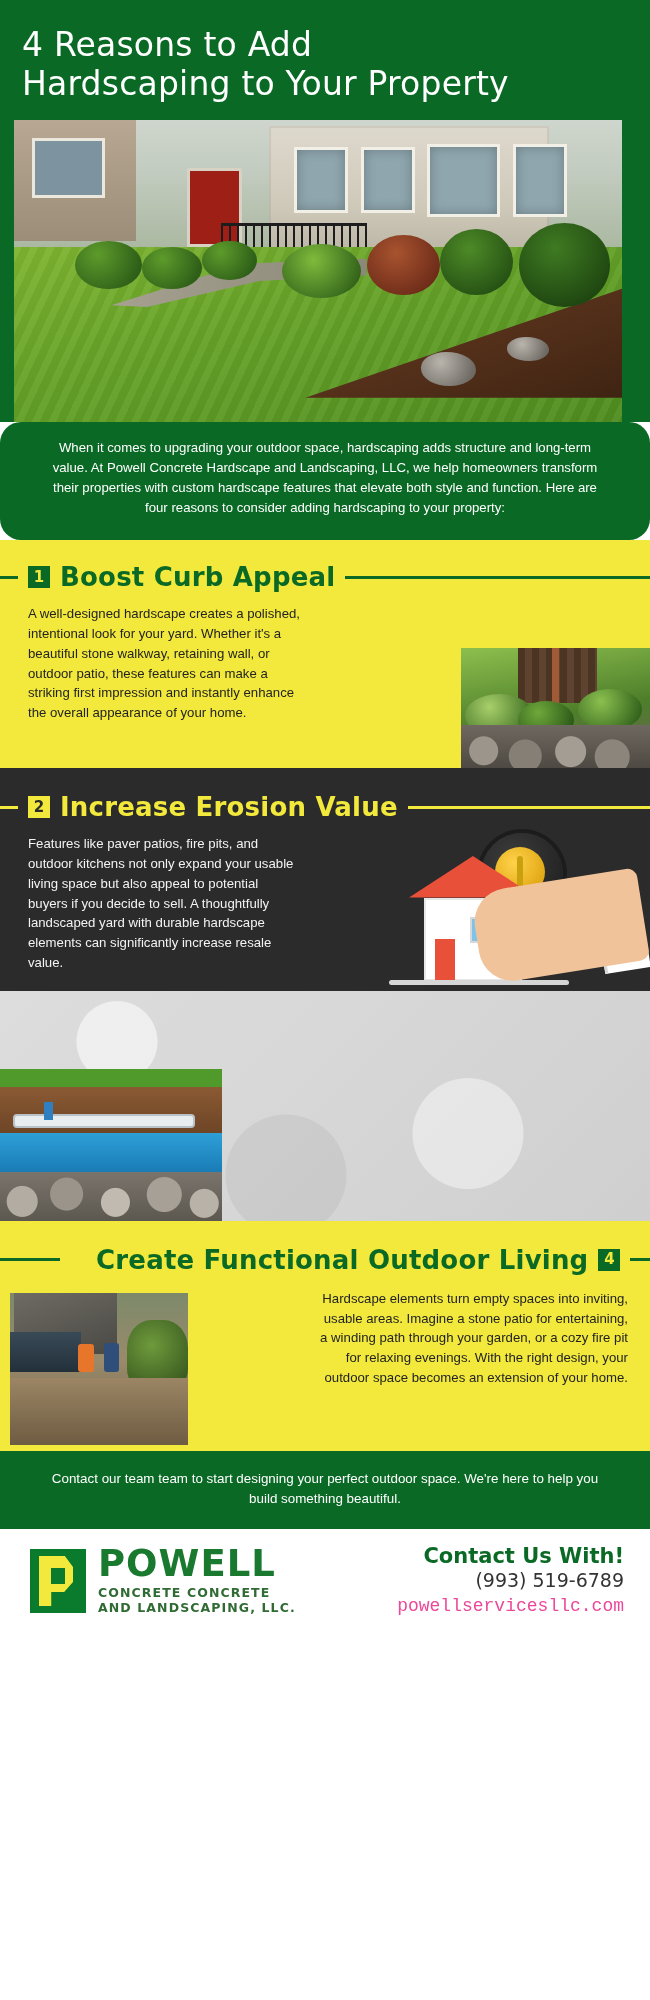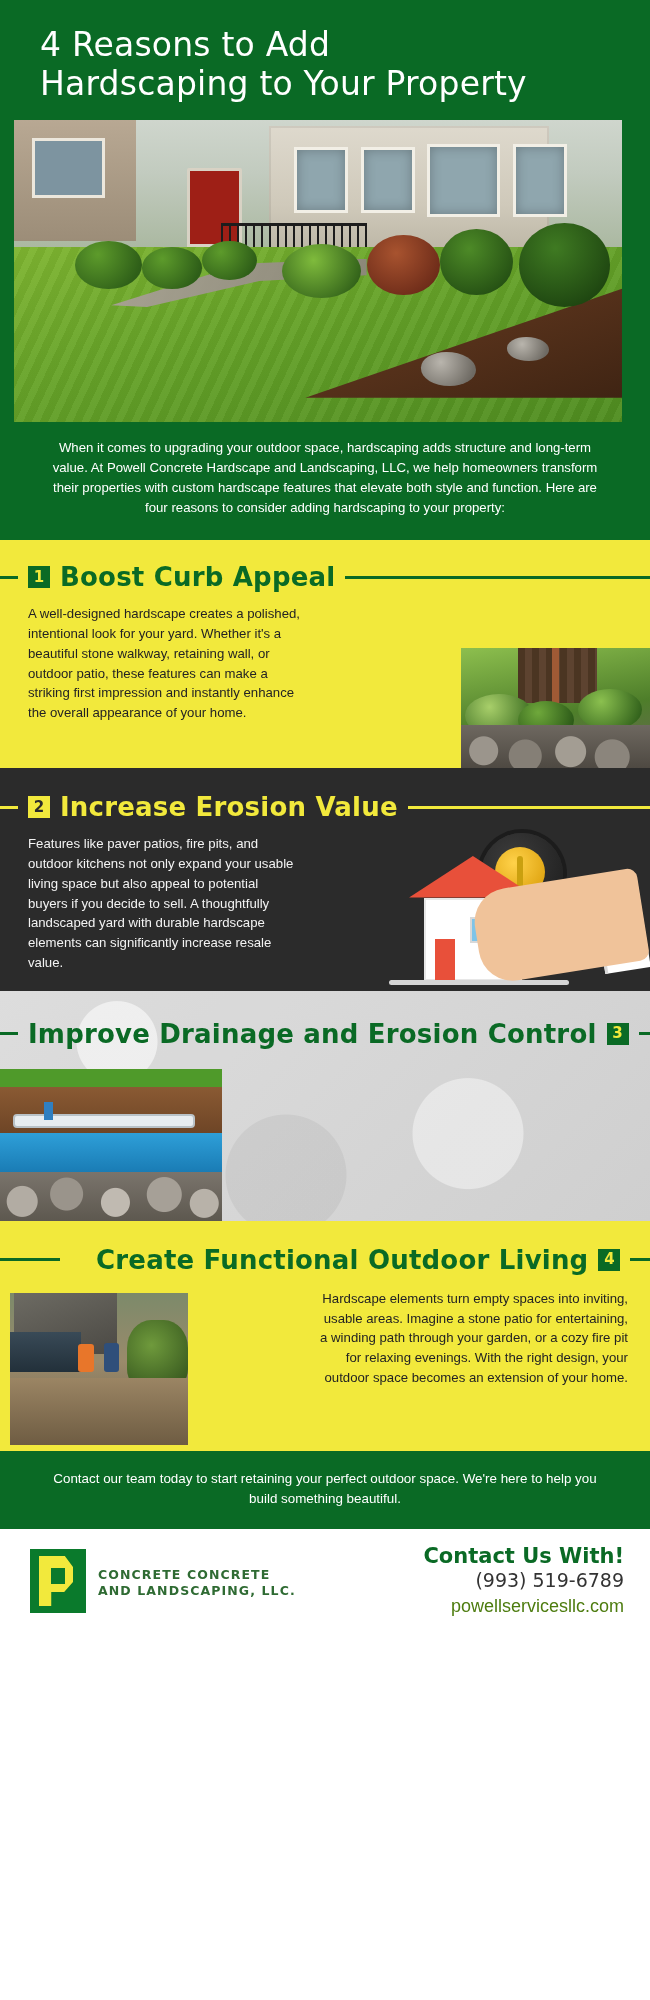--- a/index.html
+++ b/index.html
@@ -13,21 +13,21 @@
   .page {
     position: relative;
     width: 650px;
     height: 2000px;
     background: #ffffff;
   }
 
   
   .header {
     background: #0a6a25;
-    padding: 26px 28px 16px 40px;
+    padding: 26px 28px 16px 22px;
   }
   .header h1 {
     color: #ffffff;
     font-family: "Liberation Sans Narrow", "DejaVu Sans", sans-serif;
     font-size: 33px;
     line-height: 1.18;
     font-weight: 400;
     letter-spacing: 0.2px;
     white-space: pre-line;
   }
@@ -122,20 +122,21 @@
     background: radial-gradient(circle at 36% 30%, #b9b5ad, #6e6a63 80%);
   }
   .hero .r1 { right:24%; bottom:12%; width:9%; height:11%; }
   .hero .r2 { right:12%; bottom:20%; width:7%; height:8%; }
 
   
   .intro {
     background:#0a6a25;
     padding: 16px 52px 22px 52px;
     text-align:center;
+    border-radius:21px;
   }
   .intro p {
     color:#ffffff;
     font-size: 13.2px;
     line-height: 1.52;
   }
 
   
   .sec1 {
     position:relative;
@@ -431,22 +432,22 @@
   .contact { text-align:right; }
   .contact-title {
     font-family: "Liberation Sans Narrow", "DejaVu Sans", sans-serif;
     font-size: 21px; font-weight:700; color:#0a6a25; line-height:1.15;
   }
   .contact-phone {
     font-family: "Liberation Sans Narrow", "DejaVu Sans", sans-serif;
     font-size: 19px; color:#333333; line-height:1.35;
   }
   .contact-web {
-    font-family: Liberation Sans, sans-serif;
-    font-size: 18px; color:#4d7c0f; line-height:1.35;
+    font-family: Liberation Mono, monospace;
+    font-size: 18px; color:#ec4899; line-height:1.35;
   }
 </style>
 </head>
 <body>
 
 <div class="page">
 
   <div class="header">
     <h1>4 Reasons to Add
 Hardscaping to Your Property</h1>
@@ -517,26 +518,20 @@
       <div class="hs-door"></div>
       <div class="hs-w hs-w1"></div>
       <div class="hs-w hs-w2"></div>
       <div class="ground"></div>
       <div class="cuff"></div>
       <div class="hand"></div>
     </div>
   </div>
 
   <div class="sec3">
-    <div class="head-row">
-      <span class="rule" style="width:18px"></span>
-      <span class="sec-title">Improve Drainage and Erosion Control</span>
-      <span class="badge">3</span>
-      <span class="rule-grow"></span>
-    </div>
     <div class="drain">
       <div class="grass"></div>
       <div class="soil"></div>
       <div class="pipe"></div>
       <div class="valve"></div>
       <div class="water"></div>
       <div class="rocks"></div>
     </div>
   </div>
 
@@ -553,30 +548,31 @@
       <div class="truck"></div>
       <div class="worker wk1"></div>
       <div class="worker wk2"></div>
       <div class="worker wk3"></div>
       <div class="greenery"></div>
       <div class="dirt"></div>
     </div>
   </div>
 
   <div class="cta">
-    <p>Contact our team today to start retaining your perfect outdoor space. We're here to help you build something beautiful.</p>
+    <p>Contact our team team to start designing your perfect outdoor space. We're here to help you build something beautiful.</p>
   </div>
 
   <div class="footer">
     <div class="brand">
       <div class="logo-mark">
         <div class="p-glyph"></div>
         <div class="p-hole"></div>
       </div>
       <div class="brand-text">
+        <div class="brand-name">POWELL</div>
         <div class="brand-sub">CONCRETE CONCRETE
 AND LANDSCAPING, LLC.</div>
       </div>
     </div>
     <div class="contact">
       <div class="contact-title">Contact Us With!</div>
       <div class="contact-phone">(993) 519-6789</div>
       <div class="contact-web">powellservicesllc.com</div>
     </div>
   </div>

